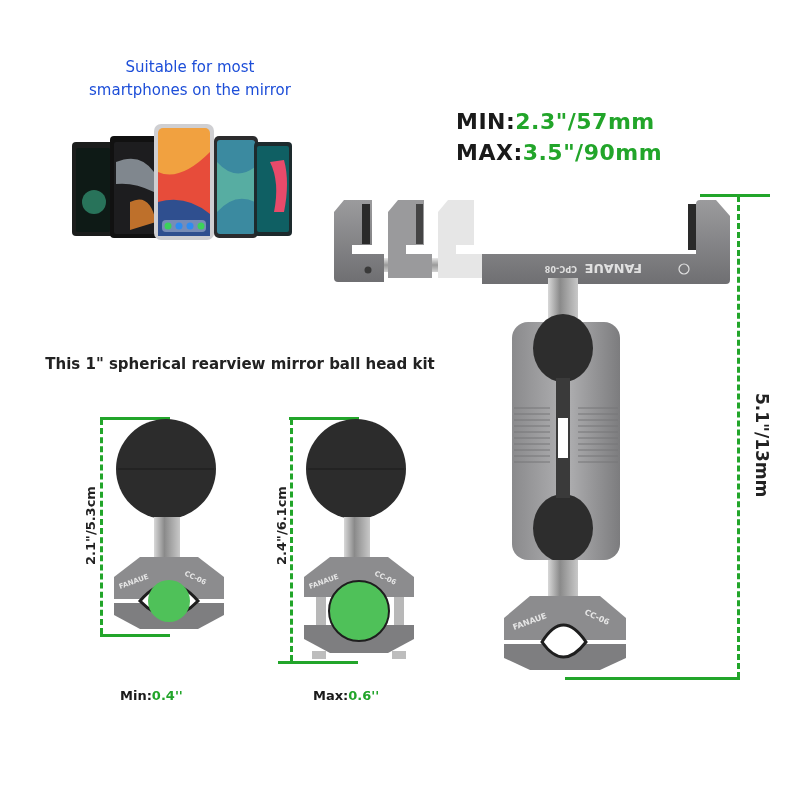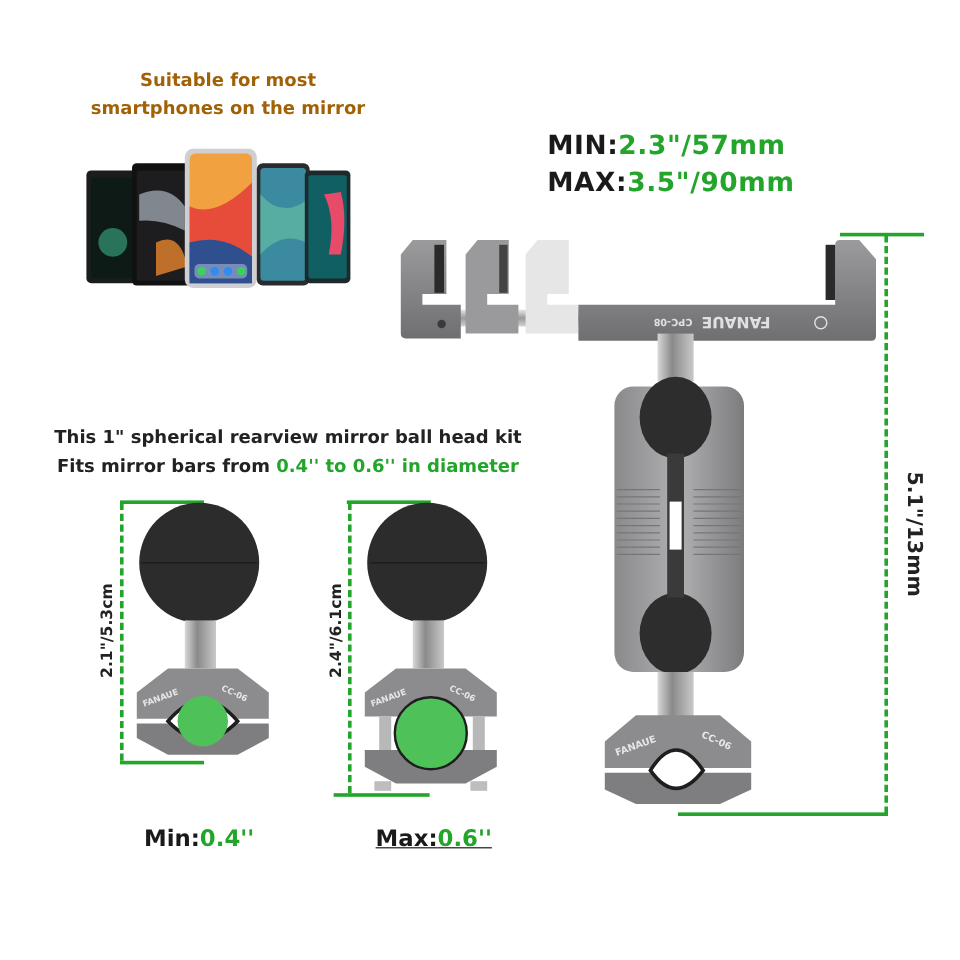--- a/index.html
+++ b/index.html
@@ -1,22 +1,22 @@
 <!DOCTYPE html>
 <html><head>
 <meta charset="utf-8">
 <style>
   html,body{margin:0;padding:0;background:#fff;}
   body{width:800px;height:800px;position:relative;overflow:hidden;font-family:"DejaVu Sans","Liberation Sans",sans-serif;color:#1a1a1a;}
   .abs{position:absolute;}
   .green{color:#22a52a;}
-  .caption-top{left:40px;top:56px;width:300px;text-align:center;font-size:15px;line-height:23px;font-weight:700;color:#a16207;}
+  .caption-top{left:40px;top:56px;width:300px;text-align:center;font-size:15px;line-height:23px;font-weight:400;color:#1d4ed8;}
   .minmax{left:456px;top:106px;font-size:22px;line-height:31px;font-weight:bold;letter-spacing:0.5px;}
   .kit-text{left:20px;top:352px;width:440px;text-align:center;font-size:15px;line-height:24px;font-weight:600;color:#222;}
-  .bottom-label{font-size:19px;font-weight:bold;}
+  .bottom-label{font-size:13px;font-weight:bold;}
   .vlabel{font-size:13px;font-weight:600;color:#222;transform:rotate(-90deg);transform-origin:center;white-space:nowrap;}
   .vlabel-right{font-size:17px;font-weight:bold;color:#222;transform:rotate(90deg);transform-origin:center;white-space:nowrap;}
   .dash-v{border-left:3px dashed #22a52a;}
   .solid-h{height:3px;background:#22a52a;}
   svg{position:absolute;overflow:visible;}
 </style>
 </head>
 <body>
 
 <div class="abs caption-top">
@@ -146,21 +146,20 @@
   <text x="84" y="336" font-family="DejaVu Sans, sans-serif" font-size="8" font-weight="bold" fill="#e6e6e6" transform="rotate(25 84 336)">CC-06</text>
 </svg>
 
 <div class="abs solid-h" style="left:700px;top:194px;width:70px;"></div>
 <div class="abs dash-v" style="left:737px;top:196px;height:482px;"></div>
 <div class="abs solid-h" style="left:565px;top:677px;width:175px;"></div>
 <div class="abs vlabel-right" style="left:712px;top:433px;width:100px;text-align:center;">5.1"/13mm</div>
 
 <div class="abs kit-text">
   <div>This 1" spherical rearview mirror ball head kit</div>
-  <div><span>Fits mirror bars from </span><span class="green">0.4'' to 0.6'' in diameter</span></div>
 </div>
 
 <div class="abs solid-h" style="left:100px;top:417px;width:70px;"></div>
 <div class="abs dash-v" style="left:100px;top:419px;height:215px;"></div>
 <div class="abs solid-h" style="left:100px;top:634px;width:70px;"></div>
 <div class="abs vlabel" style="left:45px;top:518px;width:90px;text-align:center;">2.1"/5.3cm</div>
 <svg style="left:112px;top:417px;" width="130" height="240" viewBox="0 0 130 240">
   <circle cx="54" cy="52" r="50" fill="#2c2c2c"></circle>
   <path d="M6 52 L102 52" stroke="#1a1a1a" stroke-width="1"></path>
   <rect x="42" y="100" width="26" height="40" fill="url(#shaft)"></rect>
@@ -186,15 +185,15 @@
   <path d="M2 160 L28 140 L86 140 L112 160 L112 180 L2 180 Z" fill="#8c8c8e"></path>
   <rect x="14" y="180" width="10" height="30" fill="#b8b8b8"></rect>
   <rect x="92" y="180" width="10" height="30" fill="#b8b8b8"></rect>
   <path d="M2 208 L112 208 L112 222 L86 236 L28 236 L2 222 Z" fill="#7e7e80"></path>
   <rect x="10" y="234" width="14" height="8" fill="#bdbdbd"></rect>
   <rect x="90" y="234" width="14" height="8" fill="#bdbdbd"></rect>
   <circle cx="57" cy="194" r="30" fill="#4fc159" stroke="#1e1e1e" stroke-width="2"></circle>
   <text x="8" y="172" font-family="DejaVu Sans, sans-serif" font-size="7" font-weight="bold" fill="#e6e6e6" transform="rotate(-20 8 172)">FANAUE</text>
   <text x="72" y="158" font-family="DejaVu Sans, sans-serif" font-size="7" font-weight="bold" fill="#e6e6e6" transform="rotate(25 72 158)">CC-06</text>
 </svg>
-<div class="abs bottom-label" style="left:313px;top:688px;text-decoration:underline;">
+<div class="abs bottom-label" style="left:313px;top:688px;">
   <span>Max:</span><span class="green">0.6''</span>
 </div>
 
 </body></html>

